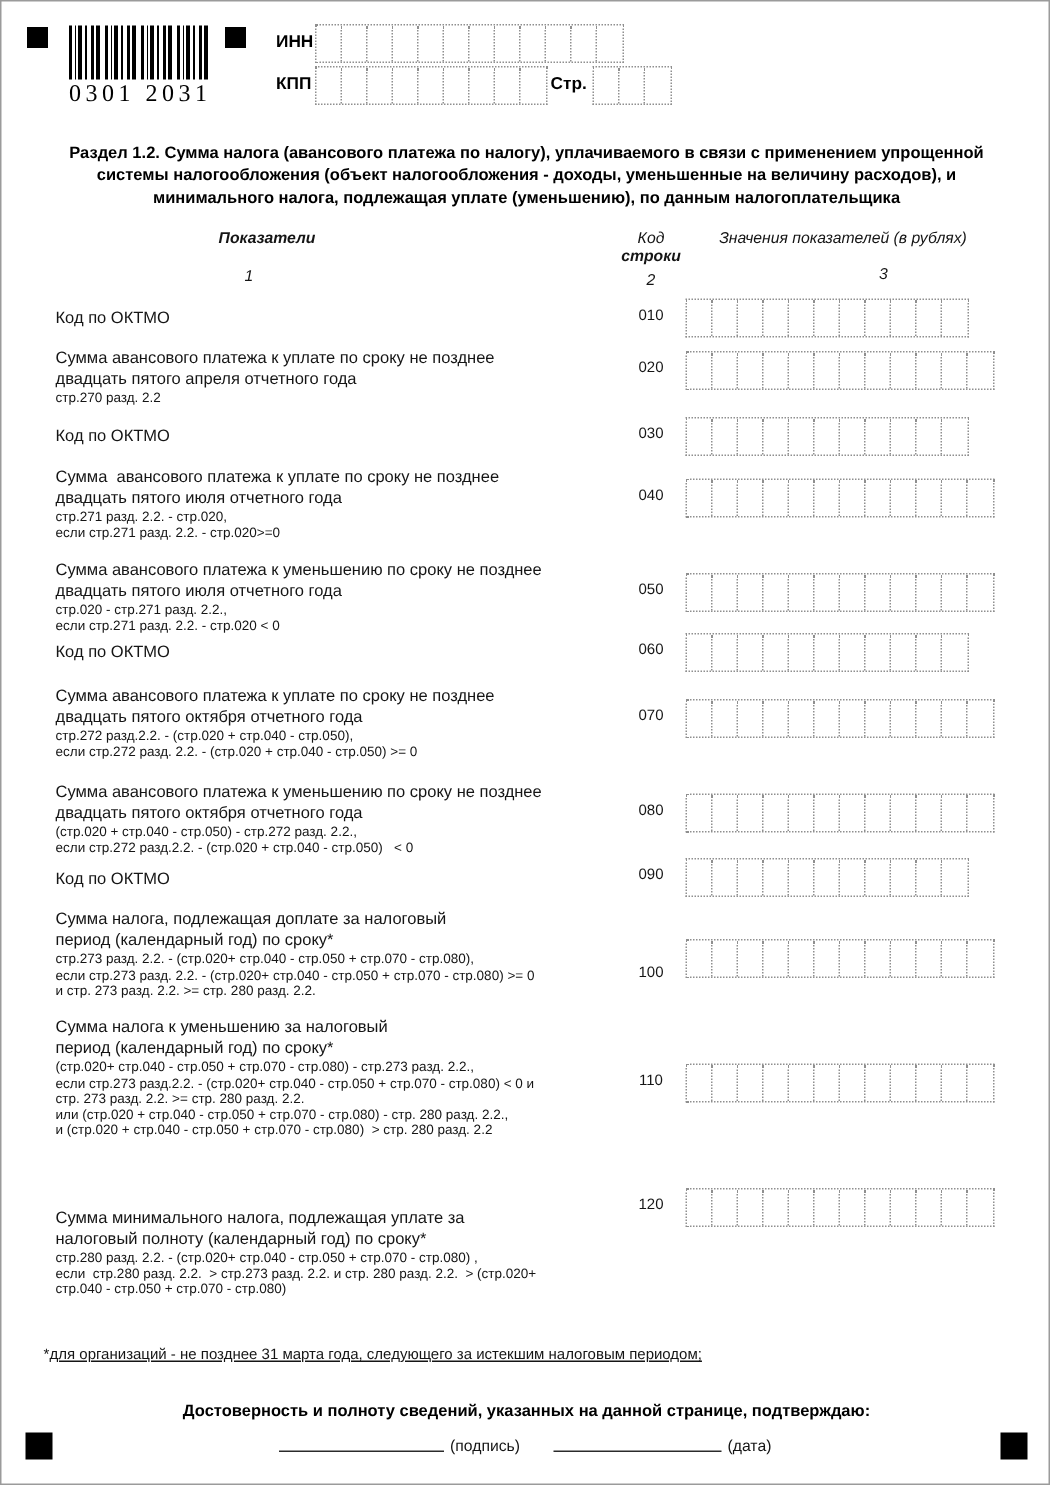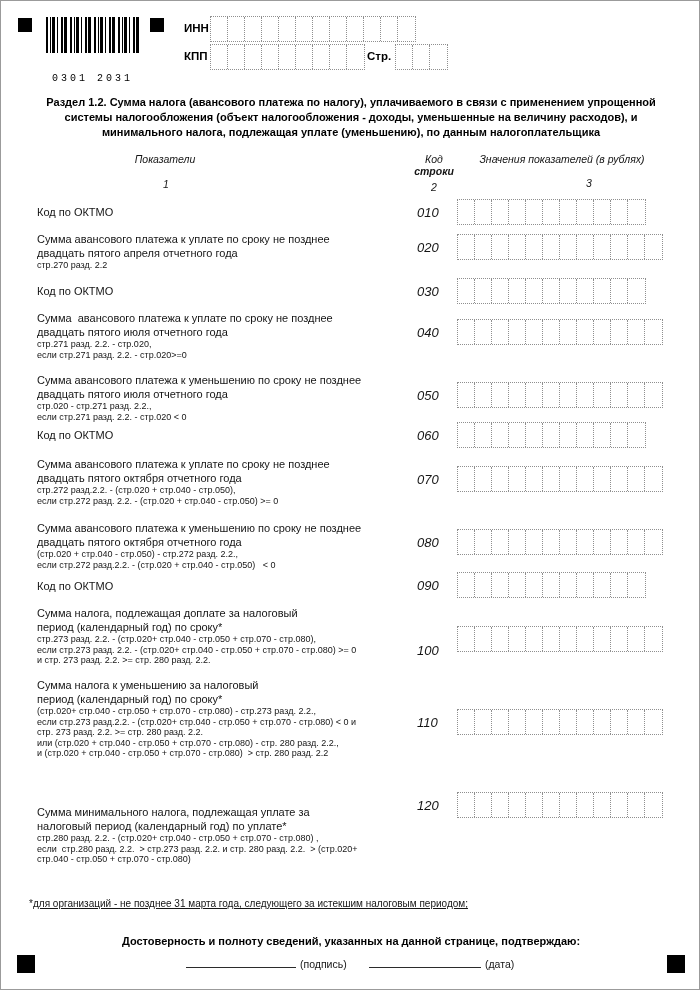--- a/index.html
+++ b/index.html
@@ -18,37 +18,37 @@
   .sq-br { left: 666px; top: 954px; width: 18px; height: 18px; }
   .barcode {
     left: 45px; top: 16px; width: 93px; height: 36px;
     background: repeating-linear-gradient(90deg,
       #000 0 2px, #fff 2px 4px, #000 4px 5px, #fff 5px 6px,
       #000 6px 9px, #fff 9px 11px, #000 11px 12px, #fff 12px 15px,
       #000 15px 17px, #fff 17px 18px, #000 18px 21px, #fff 21px 24px);
   }
   .barcode-digits {
     left: 45px; top: 53px; width: 93px; text-align: center;
-    font-family: Liberation Mono, monospace; font-size: 10px;
-    letter-spacing: 3px; white-space: pre; color: #000; margin-top: 19px;
+    font-family: Liberation Serif, serif; font-size: 16px;
+    letter-spacing: 3px; white-space: pre; color: #000;
   }
   .fld-label { position: absolute; font-size: 11.5px; font-weight: bold; color: #000; }
   .cells { position: absolute; display: flex; height: 26px; border: 1px dotted #8f8f8f; background: #fff; }
   .cell { width: 17px; height: 100%; border-right: 1px dotted #8f8f8f; }
   .cell:last-child { border-right: none; }
   .title {
     position: absolute; left: 26px; top: 94px; width: 648px;
     text-align: center; font-weight: bold; font-size: 11px; line-height: 15px; color: #000;
   }
   .th { position: absolute; font-style: italic; font-size: 10.5px; text-align: center; }
   .row { position: absolute; left: 0; top: 0; width: 100%; height: 0; }
   .row-desc { position: absolute; left: 36px; width: 356px; }
   .desc-line { font-size: 11px; line-height: 14px; white-space: pre; }
   .formula-line { font-size: 9px; line-height: 10.6px; white-space: pre; }
-  .row-code { position: absolute; left: 416px; width: 34px; font-size: 13px; font-style: italic; }
+  .row-code { position: absolute; left: 416px; width: 34px; text-align: center; font-size: 10px; }
   .footnote { position: absolute; font-size: 10px; line-height: 13px; white-space: pre; }
   .confirm {
     position: absolute; left: 0; top: 934px; width: 700px; text-align: center;
     font-weight: bold; font-size: 11px; color: #000;
   }
   .sig-line { position: absolute; top: 966px; border-top: 1px solid #2b2b2b; height: 0; }
   .sig-label { position: absolute; top: 957px; font-size: 10.5px; }
 </style>
 </head>
 <body>
@@ -89,21 +89,21 @@
     </div>
   <div class="fld-label" style="left:366px; top:49px;">Стр.</div>
   <div class="cells" style="left:394px; top:43px;">
       <div class="cell"></div>
       <div class="cell"></div>
       <div class="cell"></div>
     </div>
 
   <div class="title">Раздел 1.2. Сумма налога (авансового платежа по налогу), уплачиваемого в связи с применением упрощенной системы налогообложения (объект налогообложения - доходы, уменьшенные на величину расходов), и минимального налога, подлежащая уплате (уменьшению), по данным налогоплательщика</div>
 
-  <div class="th" style="left:64px; top:152px; width:200px;">Показатели</div>
+  <div class="th" style="left:77px; top:152px; width:200px;font-weight:bold;">Показатели</div>
   <div class="th" style="left:403px; top:152px; width:60px;">Код</div>
   <div class="th" style="left:403px; top:164px; width:60px;font-weight:bold;">строки</div>
   <div class="th" style="left:451px; top:152px; width:220px;">Значения показателей (в рублях)</div>
   <div class="th" style="left:65px; top:177px; width:200px;">1</div>
   <div class="th" style="left:403px; top:180px; width:60px;">2</div>
   <div class="th" style="left:528px; top:176px; width:120px;">3</div>
 
   <div>
       <div class="row">
     <div class="row-desc" style="top: 204px;">
@@ -341,21 +341,21 @@
           <div class="cell"></div>
           <div class="cell"></div>
           <div class="cell"></div>
           <div class="cell"></div>
           <div class="cell"></div>
         </div>
   </div>
       <div class="row">
     <div class="row-desc" style="top: 784px; margin-top: 20px;">
           <div class="desc-line">Сумма минимального налога, подлежащая уплате за</div>
-          <div class="desc-line">налоговый период (календарный год) по уплате*</div>
+          <div class="desc-line">налоговый полноту (календарный год) по сроку*</div>
           <div class="formula-line">стр.280 разд. 2.2. - (стр.020+ стр.040 - стр.050 + стр.070 - стр.080) ,</div>
           <div class="formula-line">если  стр.280 разд. 2.2.  &gt; стр.273 разд. 2.2. и стр. 280 разд. 2.2.  &gt; (стр.020+</div>
           <div class="formula-line">стр.040 - стр.050 + стр.070 - стр.080)</div>
         </div>
     <div class="row-code" style="top: 797px;">120</div>
     <div class="cells" style="left: 456px; top: 791px;">
           <div class="cell"></div>
           <div class="cell"></div>
           <div class="cell"></div>
           <div class="cell"></div>

